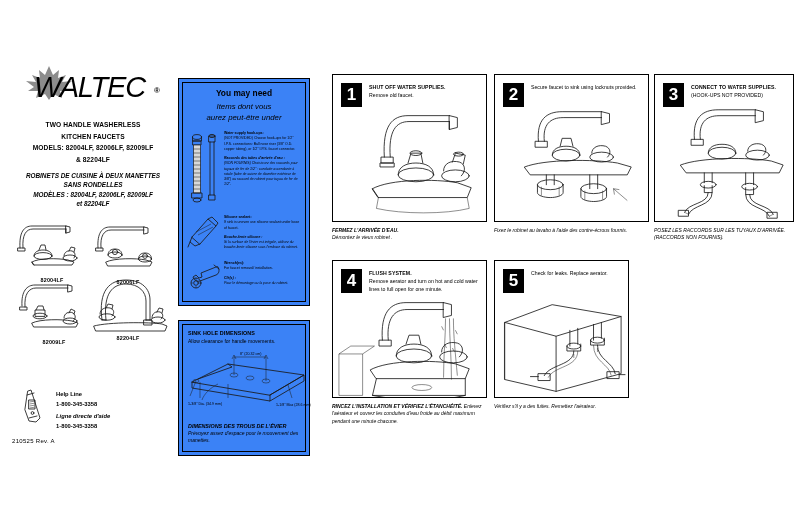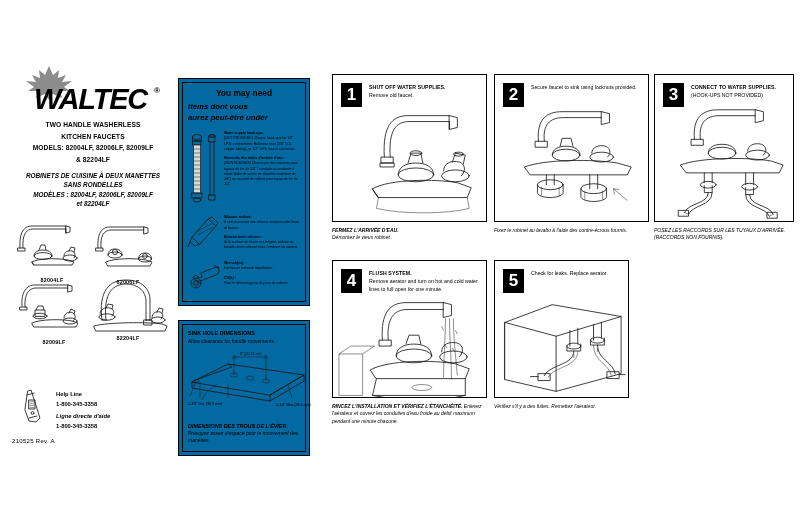--- a/index.html
+++ b/index.html
@@ -12,23 +12,23 @@
     position: relative;
   }
   .sheet { position: absolute; inset: 0; }
 
   
   .col-left { position: absolute; left: 12px; top: 66px; width: 162px; height: 390px; }
 
   .logo-block { position: relative; height: 52px; }
   .leaf { position: absolute; left: 14px; top: 0; width: 46px; height: 34px; }
   .wordmark {
-    position: absolute; left: 22px; top: 17px;
+    position: absolute; left: 22px; top: 5px;
     font-family: "Liberation Sans", sans-serif;
-    font-weight: bold; font-style: italic;
+    font-weight: normal; font-style: italic;
     font-size: 29px; letter-spacing: -1.2px;
     color: #000;
     text-align: center;
   }
   .reg { position: absolute; left: 142px; top: 20px; font-size: 8px; font-weight: bold; }
 
   .title-en {
     text-align: center; font-size: 6.6px; font-weight: bold;
     line-height: 1.45; margin-top: 2px; letter-spacing: .1px;
   }
@@ -59,27 +59,27 @@
 
   .docid {
     position: absolute; left: 0px; top: 372px;
     font-size: 6px; letter-spacing: .3px;
   }
 
   
   .col-mid { position: absolute; left: 178px; top: 78px; width: 132px; }
 
   .panel {
-    border: 1.1px solid #000; background: #0369a1;
+    border: 1.1px solid #000; background: #3b82f6;
   }
   .panel-inner { border: 1px solid #000; margin: 3px; padding: 5px 5px 6px; }
 
   .ymn-title { text-align: center; font-size: 8.4px; font-weight: bold; }
   .ymn-title-fr {
-    text-align: left; font-size: 7.8px; font-weight: bold; font-style: italic;
+    text-align: center; font-size: 7.8px; font-weight: normal; font-style: italic;
     line-height: 1.35; margin-top: 4px;
   }
 
   .need-row { display: flex; margin-top: 8px; }
   .need-art { width: 34px; flex: 0 0 34px; position: relative; }
   .need-txt { flex: 1; font-size: 3.5px; line-height: 1.5; padding-left: 2px; }
   .need-txt .hd { font-weight: bold; display: block; }
   .need-txt .hd-fr { font-weight: bold; font-style: italic; display: block; margin-top: 4px; }
   .need-txt .fr { font-style: italic; display: block; }
 

